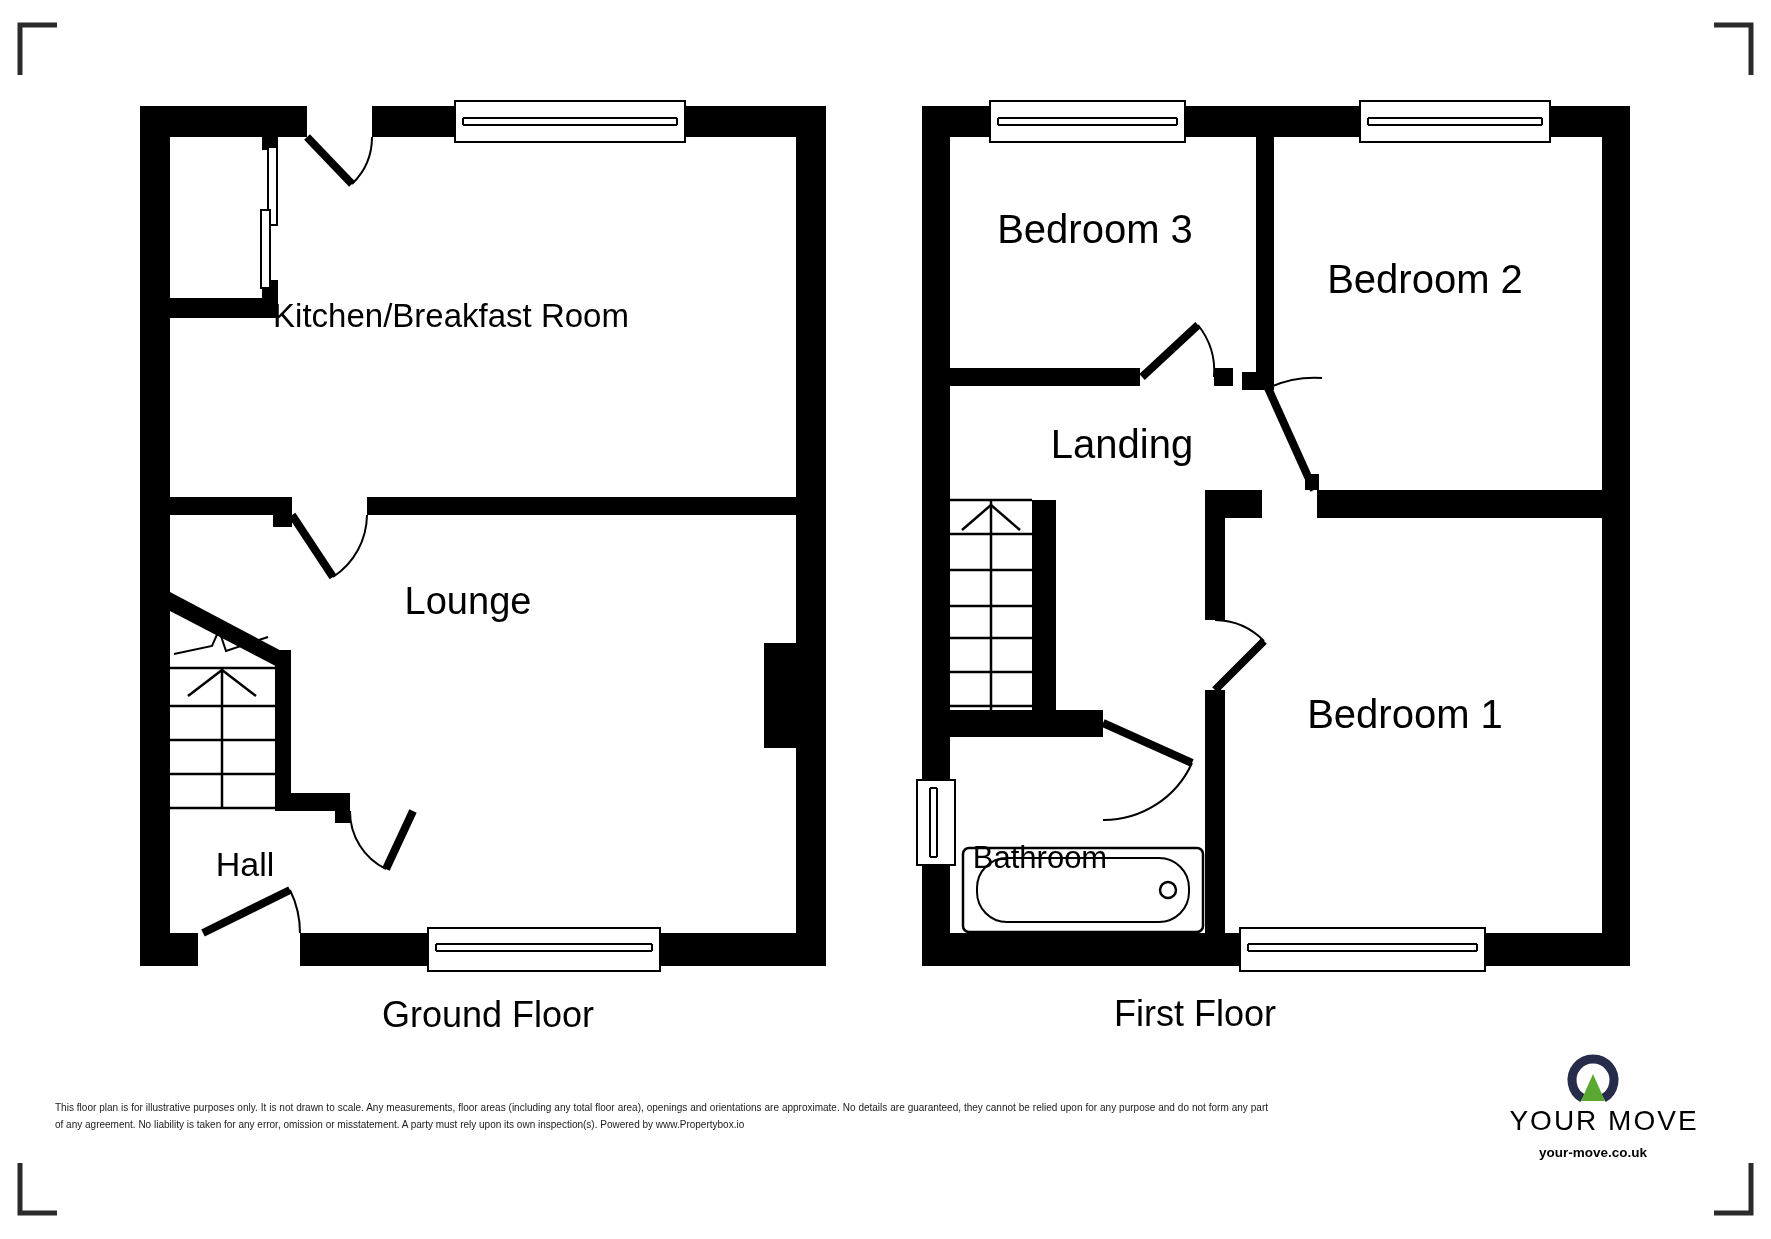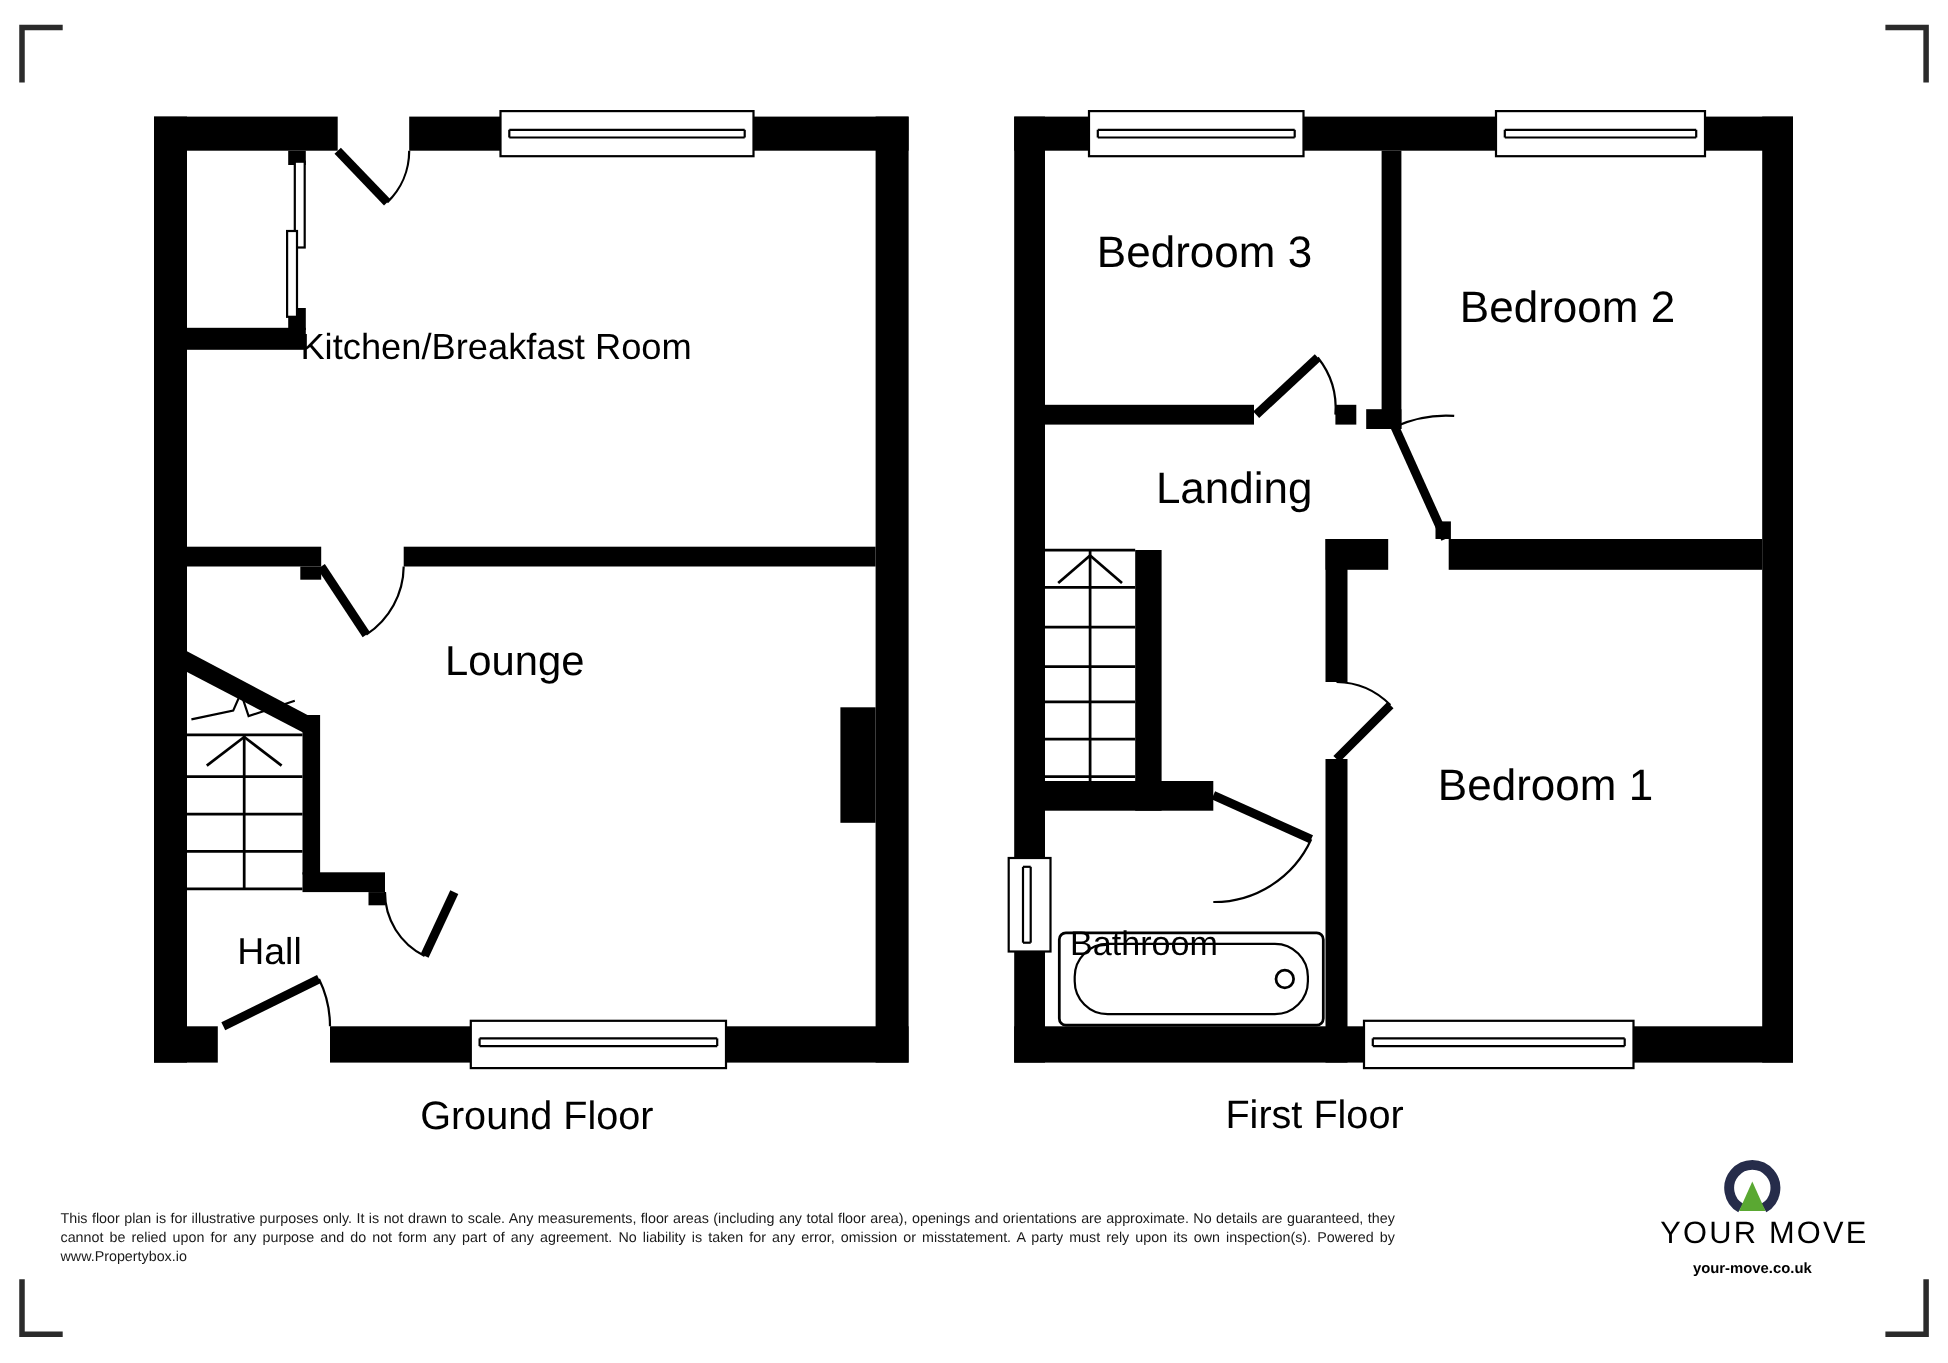--- a/index.html
+++ b/index.html
@@ -6,21 +6,21 @@
   #canvas{position:relative;width:1771px;height:1239px;background:#ffffff;overflow:hidden;
           font-family:"Liberation Sans", sans-serif;}
   svg{position:absolute;left:0;top:0;}
   svg text{font-family:"Liberation Sans", sans-serif;fill:#000000;}
   .room-label{font-size:40px;}
   .room-label-sm{font-size:33px;}
   .floor-title{font-size:36px;}
   .brand{font-size:28px;letter-spacing:2px;font-weight:400;}
   .brand-url{font-size:13.5px;font-weight:bold;}
   #disclaimer{position:absolute;left:55px;top:1099px;width:1213px;
-              font-size:13px;line-height:17px;color:#1a1a1a;text-align:justify;
+              font-size:10px;line-height:17px;color:#1a1a1a;text-align:justify;
               font-family:"Liberation Sans", sans-serif;}
 </style>
 </head>
 <body>
 
 <div id="canvas">
 
 <svg width="1771" height="1239" viewBox="0 0 1771 1239">
 
   <g stroke="#2b2b2b" stroke-width="5" fill="none">

